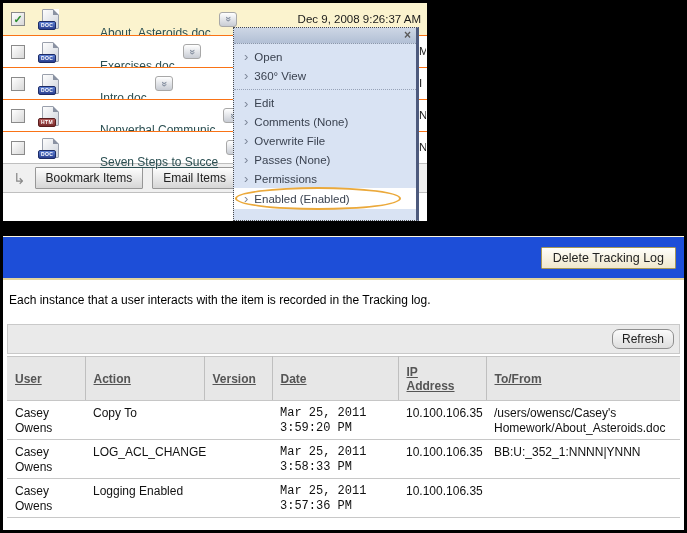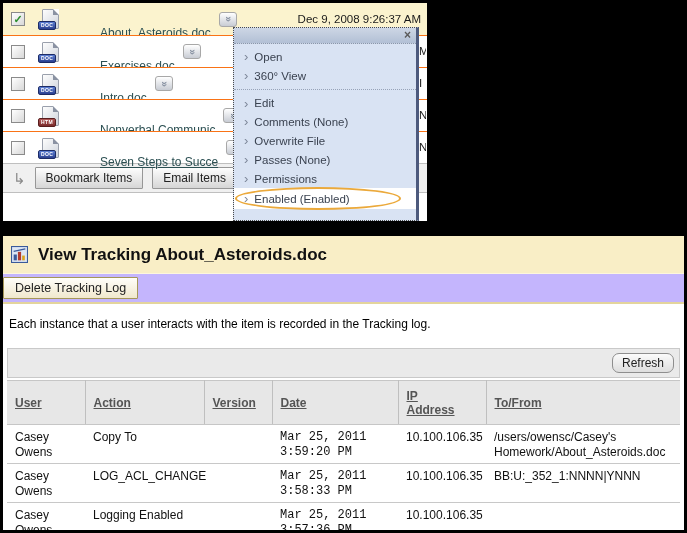--- a/index.html
+++ b/index.html
@@ -34,21 +34,21 @@
   .mitem{display:flex;align-items:center;height:19px;padding-left:10px;font-size:11.5px;color:#3a4250;cursor:pointer;}
   .mchev{color:#7c8698;font-size:13px;margin-right:6px;line-height:13px;}
   .mitem.group-start{border-top:1px dotted #97a3b8;margin-top:4px;padding-top:4px;height:23px;}
   .mitem.tracking{position:relative;background:#fff;height:21px;}
   .ellipse{position:absolute;left:1px;top:-1px;width:166px;height:23px;border:2px solid #EBA93B;border-radius:50%;pointer-events:none;}
 
   
   .bottom-panel{position:absolute;left:3px;top:236px;width:681px;height:294px;background:#fff;overflow:hidden;}
   .title-bar{display:flex;align-items:center;gap:10px;height:37px;background:#F9EEC6;padding-left:8px;}
   .page-title{font-size:17px;font-weight:bold;color:#111;}
-  .action-bar{display:flex;align-items:center;height:31px;background:#c4b5fd;border-top:1px solid #fdf6dd;border-bottom:2px solid #e3d49c;padding-right:8px;}
+  .action-bar{display:flex;align-items:center;justify-content:flex-end;height:44px;background:#1d4ed8;border-top:1px solid #fdf6dd;border-bottom:2px solid #e3d49c;padding-right:8px;}
   .delete-btn{font-size:12.5px;color:#222;padding:3px 11px;background:linear-gradient(#fffefa,#f0e8cd);border:1px solid #a59758;border-radius:1px;white-space:nowrap;cursor:pointer;}
   .desc{padding:13px 6px 9px;font-size:12px;color:#000;}
   .refresh-bar{display:flex;align-items:center;justify-content:flex-end;height:30px;margin:8px 4px 2px;background:#EAEAEA;border:1px solid #c9c9c9;padding-right:5px;}
   .refresh-btn{font-size:12px;color:#222;padding:2px 9px;background:linear-gradient(#fbfbfb,#dedede);border:1px solid #8e8e8e;border-radius:7px;cursor:pointer;}
   table.log{width:673px;margin:0 4px;border-collapse:collapse;font-size:12px;table-layout:fixed;}
   table.log th{background:#E7E7E7;border-top:1px solid #c6c6c6;border-bottom:1px solid #c6c6c6;border-right:1px solid #bfbfbf;height:44px;text-align:left;padding:2px 8px;vertical-align:middle;}
   table.log th:last-child{border-right:none;}
   table.log th span{display:inline-block;font-weight:bold;color:#555;text-decoration:underline;cursor:pointer;}
   table.log th.ip span{width:54px;}
   table.log td{border-bottom:1px solid #c8c8c8;padding:5px 8px 3px;vertical-align:top;color:#111;line-height:15px;height:36px;}
@@ -166,30 +166,20 @@
       </div>
       <div class="mitem tracking">
         <span class="mchev">›</span>
         <span>Enabled (Enabled)</span>
         <span class="ellipse"></span>
       </div>
     </div>
   </div>
 
   <div class="bottom-panel">
-    <div class="title-bar">
-      <svg width="17" height="17" viewBox="0 0 16 16">
-        <rect x="0.5" y="0.5" width="15" height="15" fill="#dde6f4" stroke="#3a5a9a"></rect>
-        <rect x="2.5" y="8" width="3" height="5.5" fill="#3a5a9a"></rect>
-        <rect x="6.5" y="5.5" width="3" height="8" fill="#b23b2e"></rect>
-        <rect x="10.5" y="9" width="2.5" height="4.5" fill="#d9a520"></rect>
-        <path d="M2.5 5 L13.5 2.8" stroke="#3a5a9a" stroke-width="1.2" fill="none"></path>
-      </svg>
-      <span class="page-title">View Tracking About_Asteroids.doc</span>
-    </div>
     <div class="action-bar">
       <button class="delete-btn">Delete Tracking Log</button>
     </div>
     <div class="desc">Each instance that a user interacts with the item is recorded in the Tracking log.</div>
     <div class="refresh-bar">
       <button class="refresh-btn">Refresh</button>
     </div>
     <table class="log">
       <colgroup>
           <col style="width:78px">

